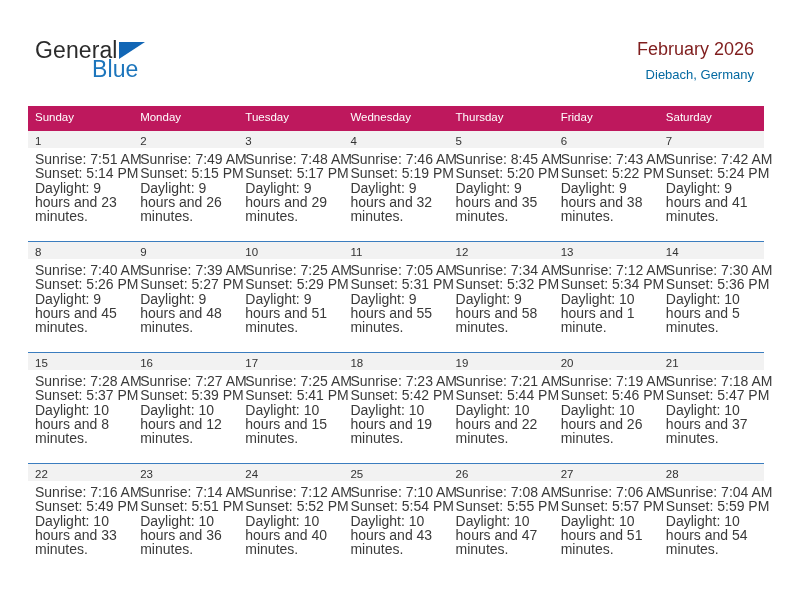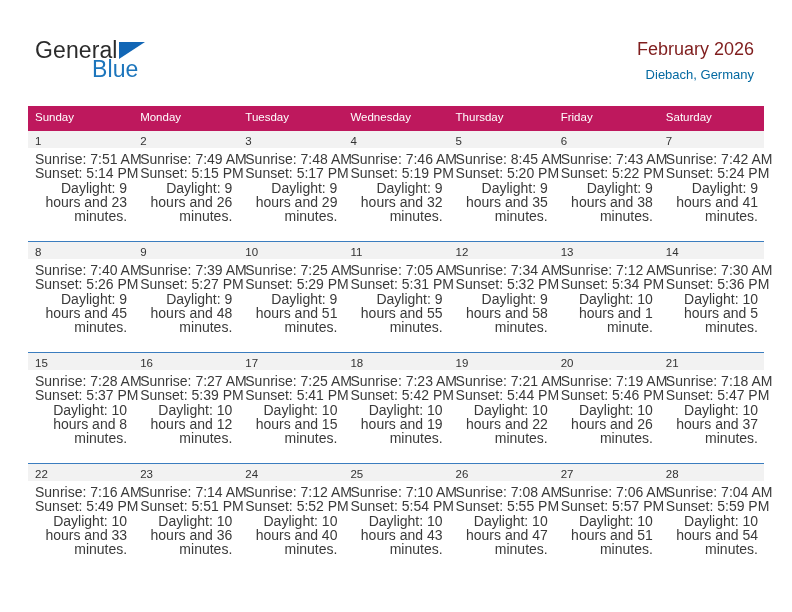--- a/index.html
+++ b/index.html
@@ -128,21 +128,20 @@
     padding: 4px 6px 0 7px;
     font-size: 14px;
     line-height: 14.3px;
     color: #3a3a3a;
   }
   .dayinfo div {
     white-space: nowrap;
   }
   .dayinfo .daylight-line {
     white-space: normal;
-    text-align: right;
   }
 </style>
 </head>
 <body>
 
 <div class="page">
 
   <div class="header">
 
     <div class="brand">

